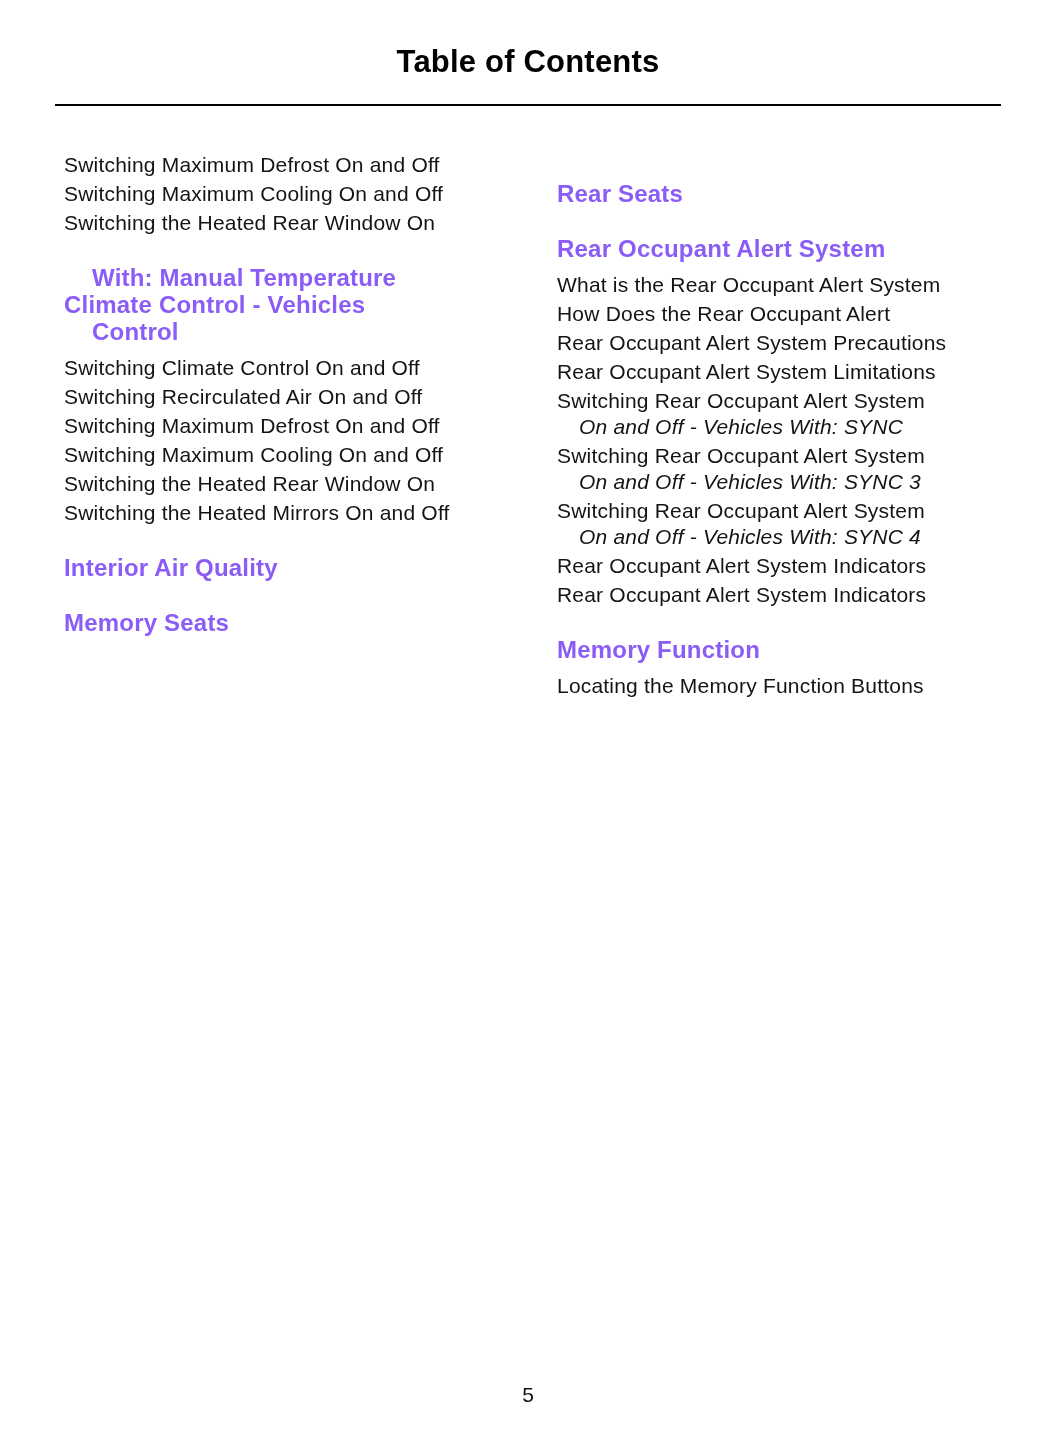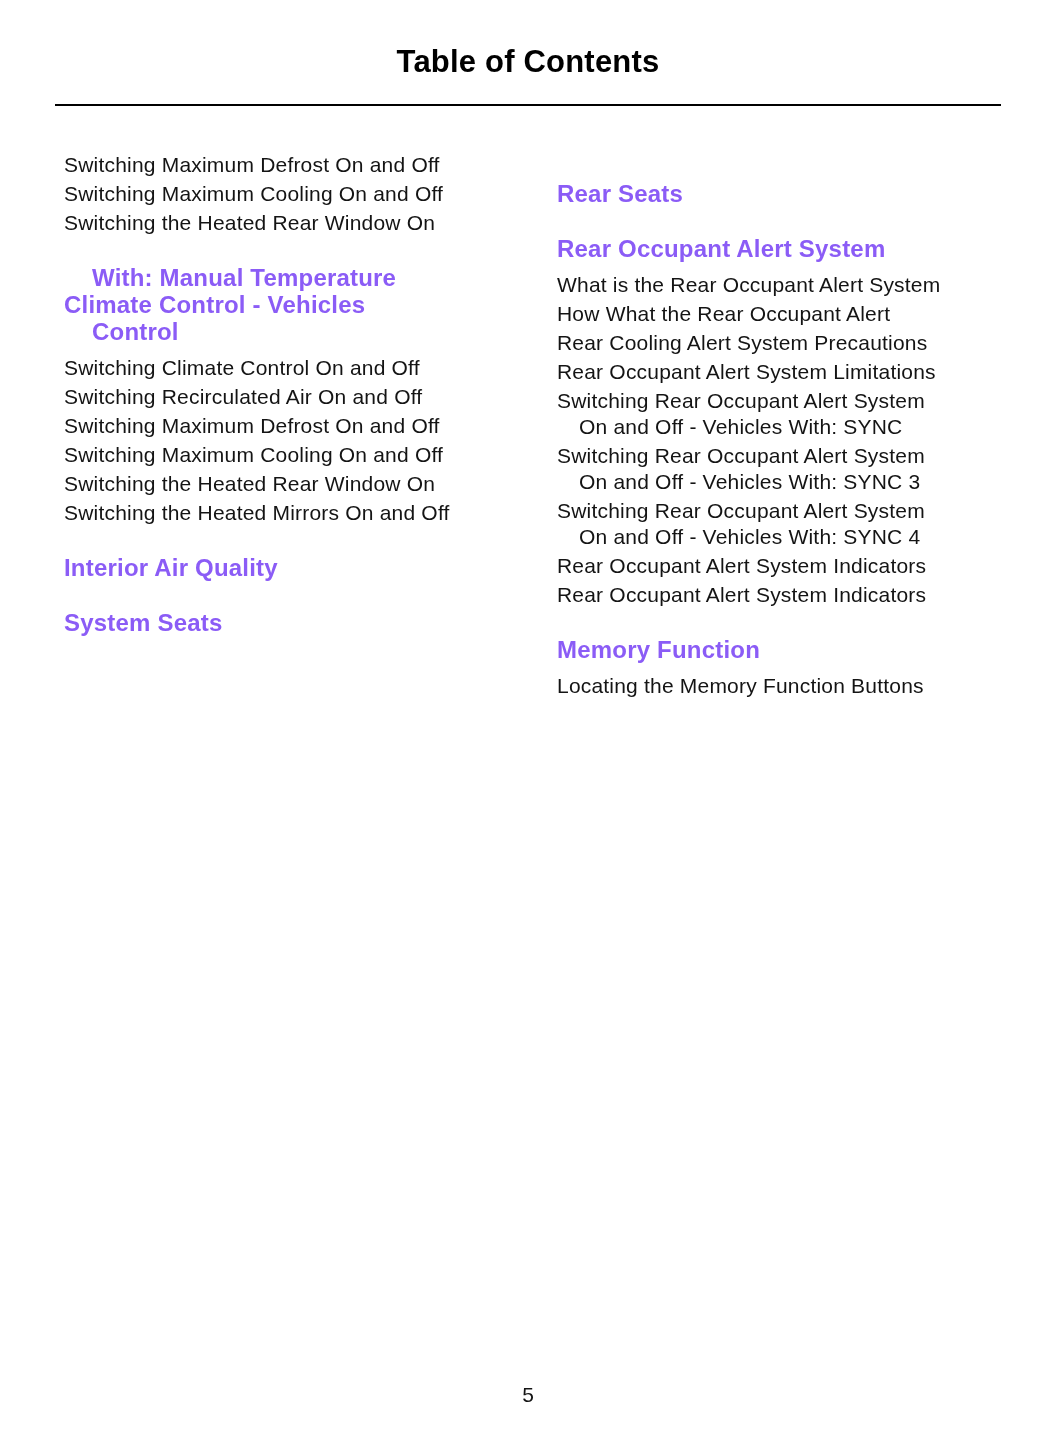--- a/index.html
+++ b/index.html
@@ -21,21 +21,21 @@
   }
   .toc-column { flex:1 1 0; min-width:0; }
   .toc-heading {
     font-size:24px; line-height:27px; font-weight:700; color:#8b5cf6;
     margin:28px 0 10px 0; letter-spacing:0.2px;
   }
   .toc-heading .h-line.cont { padding-left:28px; }
   .entry {
     font-size:21px; line-height:26px; letter-spacing:0.2px; margin-bottom:3px;
   }
-  .e-line.cont, .e-last.cont { padding-left:22px; }
+  .e-line.cont, .e-last.cont { padding-left:22px;font-style:italic; }
   .page-footer {
     position:absolute; left:0; right:0; bottom:42px;
     text-align:center; font-size:21px; color:#141414;
   }
 </style>
 </head>
 <body>
 
 <div class="doc">
   <h1 class="doc-title">Table of Contents</h1>
@@ -84,21 +84,21 @@
         <div class="entry"></div>
         <div class="entry"></div>
         <div class="entry"></div>
         <div class="entry"></div>
         <div class="toc-heading">
           <div class="h-line">Interior Air Quality</div>
         </div>
         <div class="entry"></div>
         <div class="entry"></div>
         <div class="toc-heading">
-          <div class="h-line">System Seats</div>
+          <div class="h-line">Memory Seats</div>
         </div>
         <div class="entry"></div>
       </section>
     <section class="toc-column">
         <div class="entry"></div>
         <div class="entry"></div>
         <div class="entry"></div>
         <div class="entry"></div>
         <div class="entry"></div>
         <div class="entry"></div>
@@ -107,24 +107,24 @@
         </div>
         <div class="entry"></div>
         <div class="entry"></div>
         <div class="toc-heading">
           <div class="h-line">Rear Occupant Alert System</div>
         </div>
         <div class="entry">
           <div class="e-line">What is the Rear Occupant Alert System</div>
         </div>
         <div class="entry">
-          <div class="e-line">How What the Rear Occupant Alert</div>
+          <div class="e-line">How Does the Rear Occupant Alert</div>
         </div>
         <div class="entry">
-          <div class="e-line">Rear Cooling Alert System Precautions</div>
+          <div class="e-line">Rear Occupant Alert System Precautions</div>
         </div>
         <div class="entry">
           <div class="e-line">Rear Occupant Alert System Limitations</div>
         </div>
         <div class="entry">
           <div class="e-line">Switching Rear Occupant Alert System</div>
           <div class="e-line cont">On and Off - Vehicles With: SYNC</div>
         </div>
         <div class="entry">
           <div class="e-line">Switching Rear Occupant Alert System</div>

